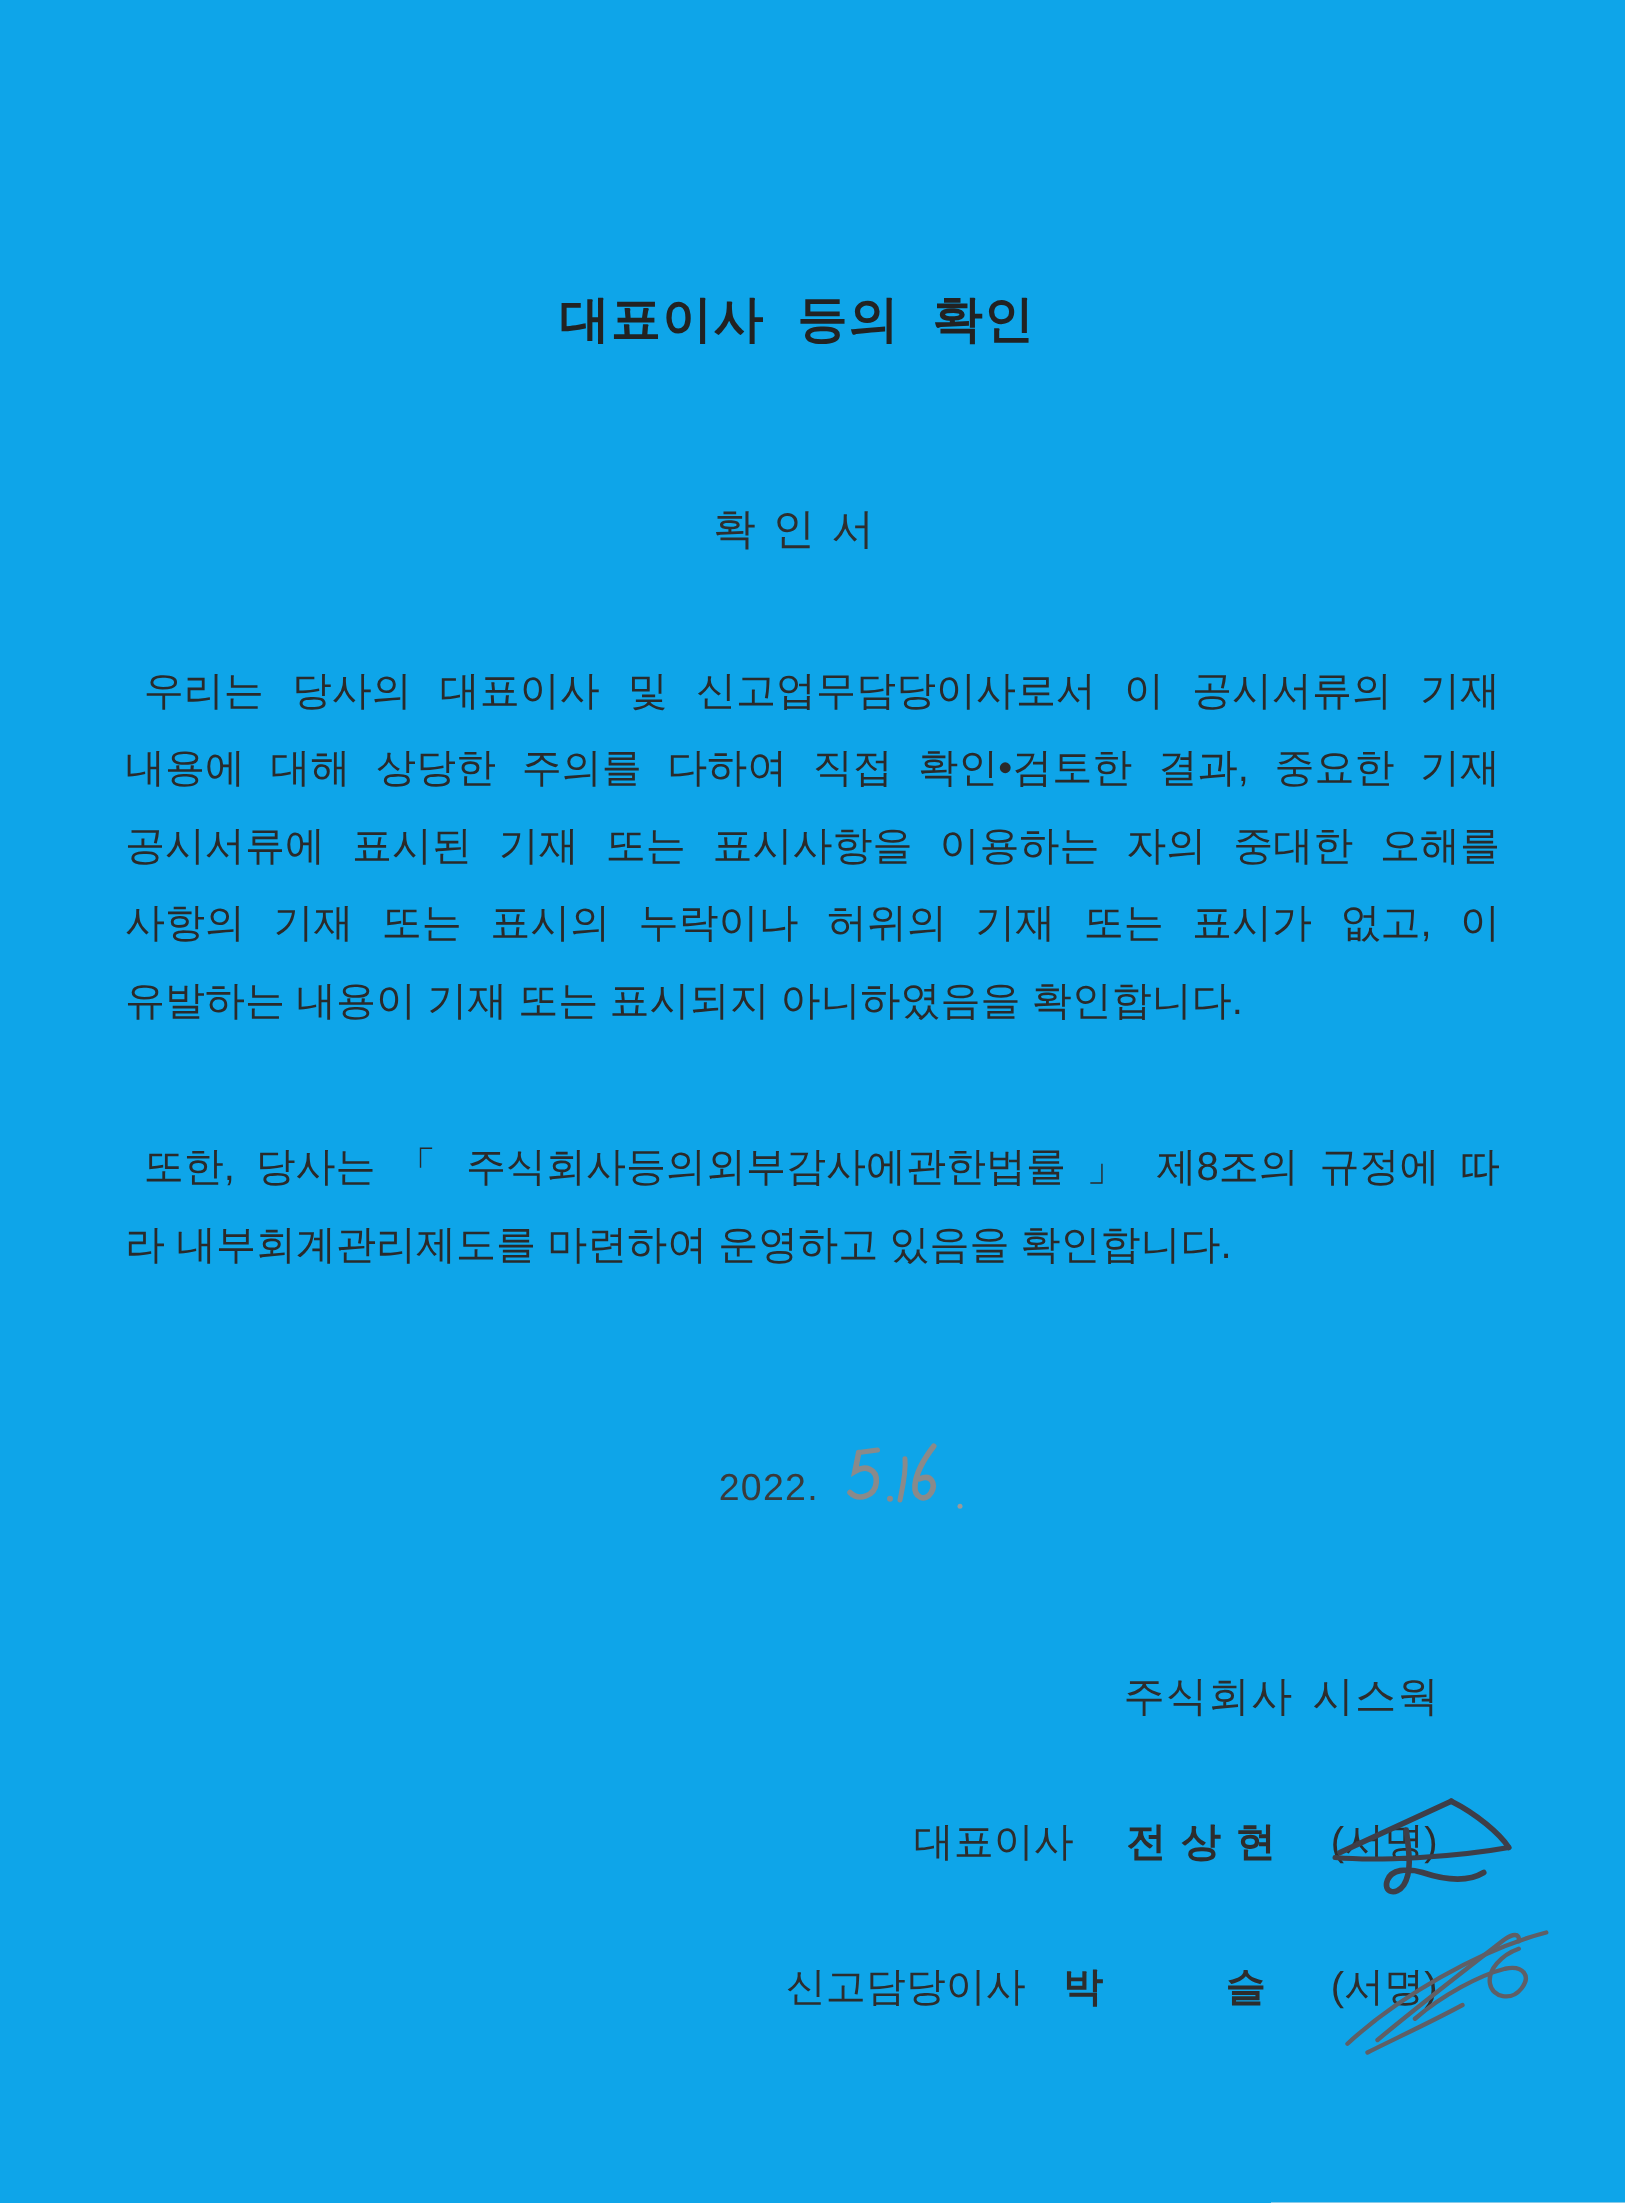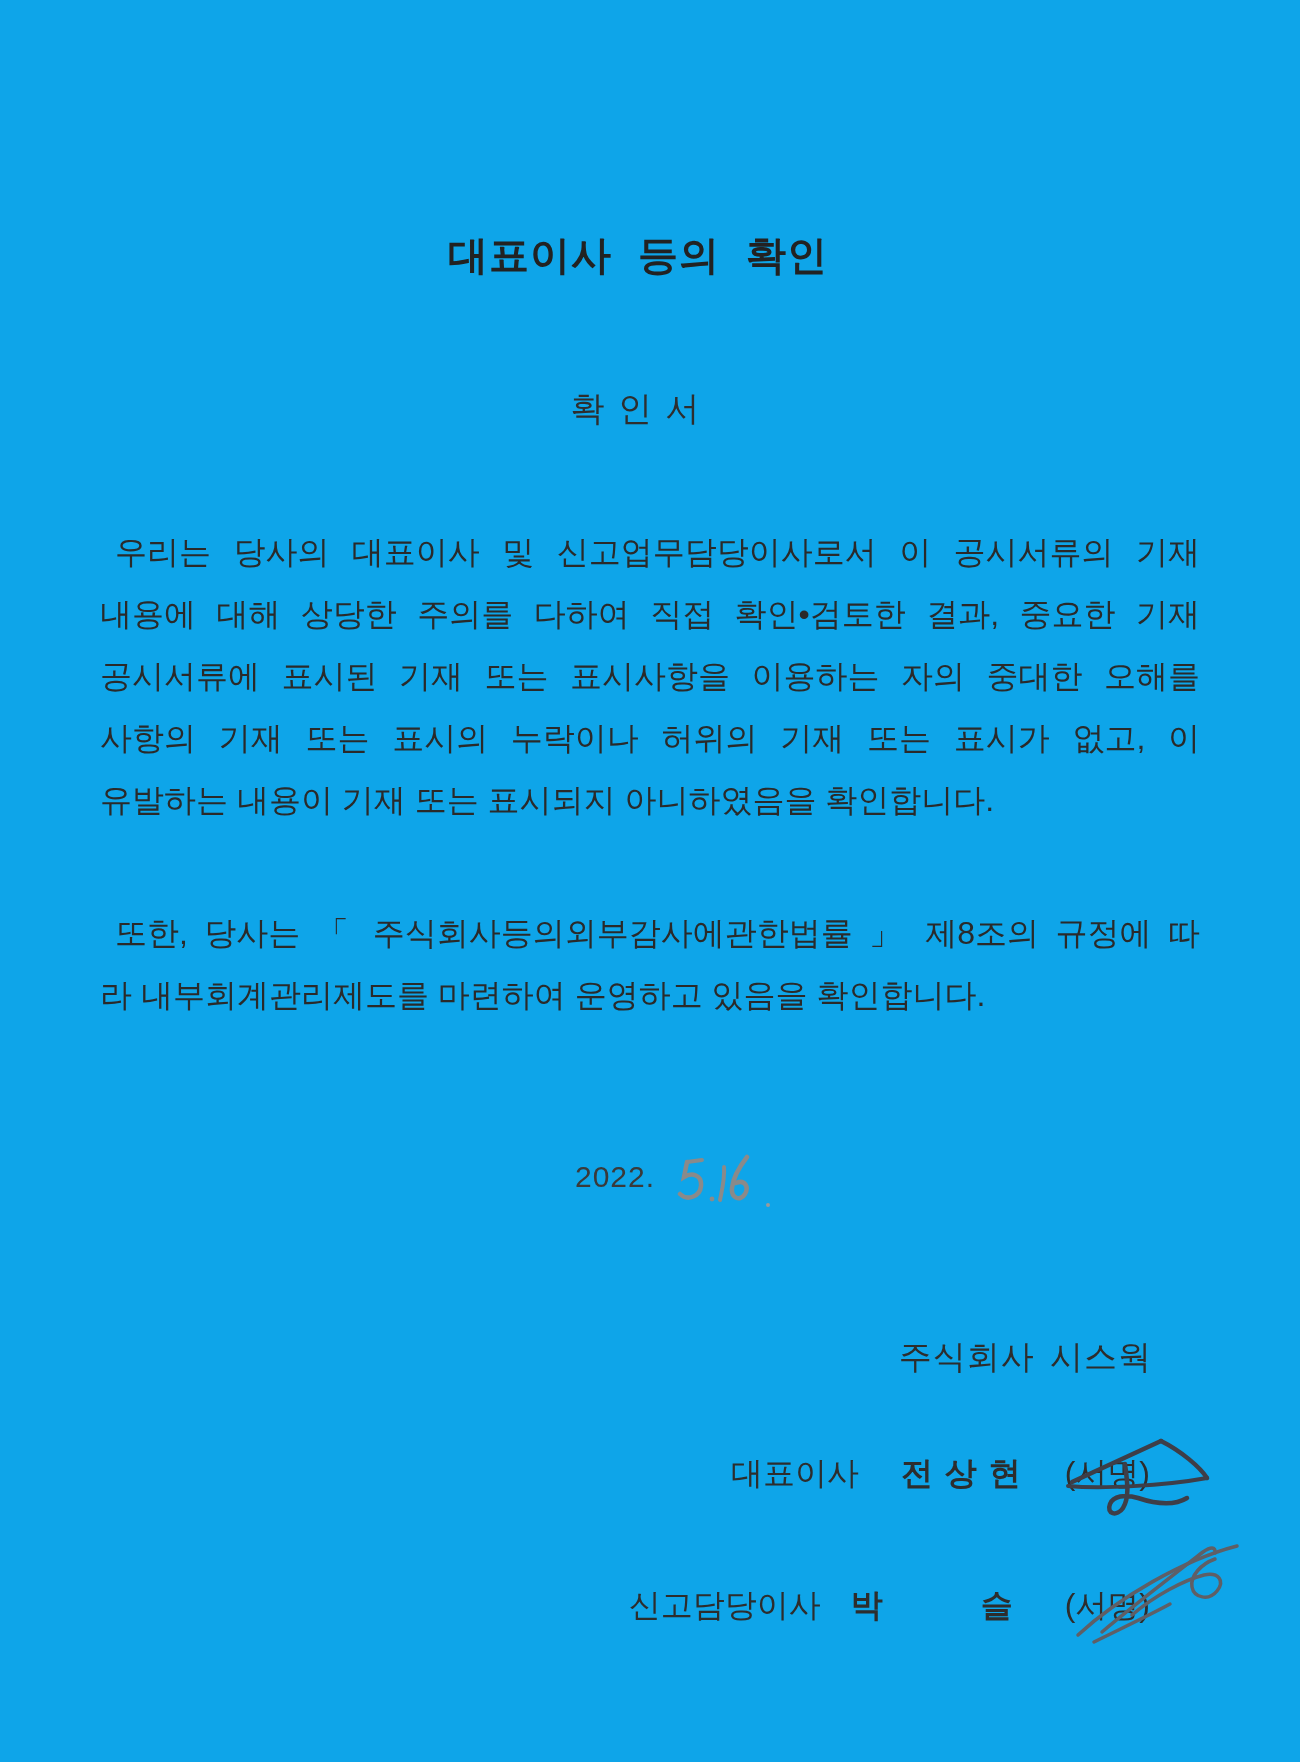--- a/index.html
+++ b/index.html
@@ -13,60 +13,60 @@
     overflow:hidden;
   }
   .doc-title{
     position:absolute;top:228px;left:0;width:1300px;
     box-sizing:border-box;padding-right:24px;
     text-align:center;
     font-size:40px;font-weight:bold;letter-spacing:1px;word-spacing:14px;
     color:#222;
   }
   .doc-subtitle{
-    position:absolute;top:386px;left:0;width:1300px;
+    position:absolute;top:400px;left:0;width:1300px;
     box-sizing:border-box;padding-right:28px;
     text-align:center;
     font-size:34px;letter-spacing:2px;
     color:#2e2e2e;
   }
   .para{
     position:absolute;left:100px;width:1100px;
     font-size:32px;line-height:62px;
     color:#2a2a2a;
   }
   .para-1{top:521px;}
   .para-2{top:902px;}
   .pline{width:100%;}
   .pline.just{text-align:justify;text-align-last:justify;}
   .pline.left{text-align:left;text-align-last:left;}
   .pline.ind{box-sizing:border-box;padding-left:15px;}
   .date-row{
     position:absolute;left:575px;top:1160px;
-    display:flex;align-items:flex-start;
+    display:flex;align-items:flex-end;
   }
   .date-printed{
     font-size:30px;letter-spacing:1px;color:#3a3a3a;line-height:34px;
   }
   .date-hand{margin-left:22px;margin-top:-6px;}
   .date-speck{
     position:absolute;left:766px;top:1203px;width:4px;height:4px;
     border-radius:50%;background:#9a9a9a;
   }
   .company-row{
     position:absolute;right:148px;top:1335px;
     font-size:33px;word-spacing:5px;letter-spacing:1px;color:#2d2d2d;
   }
   .sign-row{
     position:absolute;right:150px;
     display:flex;align-items:baseline;
     font-size:32px;color:#2d2d2d;white-space:pre;
   }
   .sign-row.ceo{top:1452px;margin-left:20px;}
-  .sign-row.officer{top:1568px;margin-top:16px;}
+  .sign-row.officer{top:1568px;}
   .sign-role.ceo-role{margin-right:42px;}
   .sign-name{word-spacing:3px;font-weight:bold;}
   .sign-name.ceo-name{margin-right:44px;}
   .sign-role.officer-role{margin-right:30px;}
   .officer-name-1{margin-right:98px;}
   .officer-name-2{margin-right:52px;}
   .sig-svg{position:absolute;pointer-events:none;}
   .sig-ceo{left:1063px;top:1436px;}
   .sig-officer{left:1058px;top:1538px;}
 </style>

